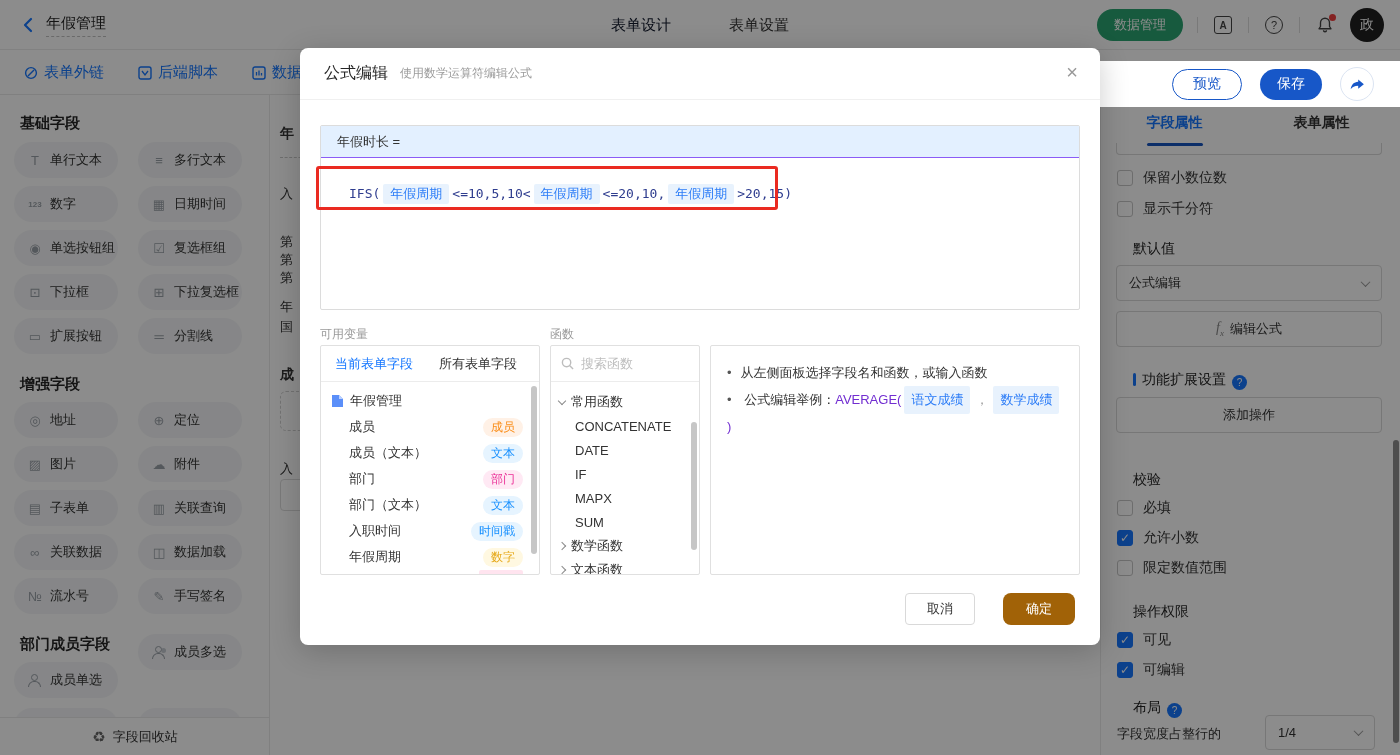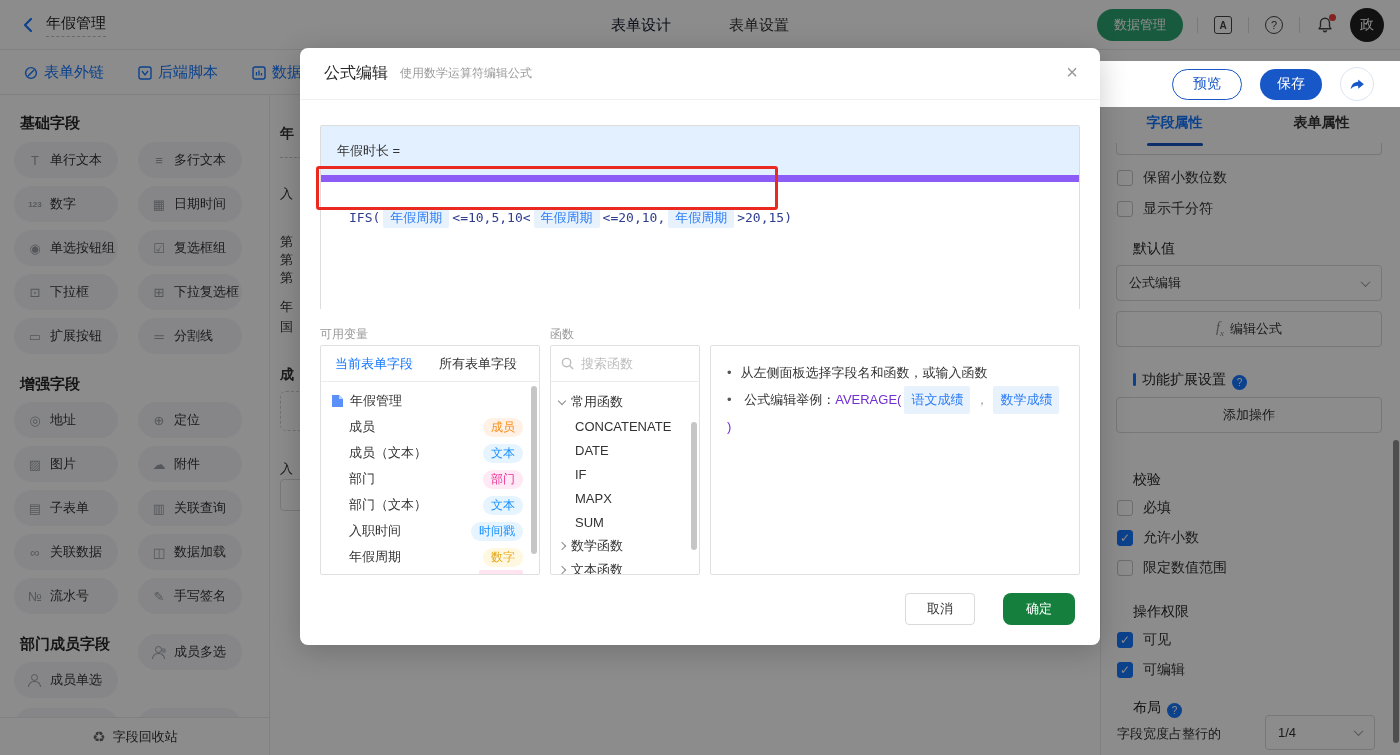--- a/index.html
+++ b/index.html
@@ -85,21 +85,21 @@
   .btn-share { width:34px; height:34px; border:1px solid #dbe4f2; border-radius:50%; background:#fff; display:flex; align-items:center; justify-content:center; cursor:pointer; }
 
   
   .modal { position:absolute; left:300px; top:48px; width:800px; height:597px; background:#fff; border-radius:8px; z-index:70; box-shadow:0 6px 30px rgba(0,0,0,.2); }
   .m-head { position:absolute; left:0; top:0; width:100%; height:52px; border-bottom:1px solid #f0f0f0; display:flex; align-items:center; padding:0 24px; }
   .m-title { font-size:16px; color:#262626; font-weight:500; }
   .m-sub { font-size:12px; color:#9b9b9b; margin-left:12px; }
   .m-close { position:absolute; right:22px; top:14px; font-size:20px; color:#999; cursor:pointer; line-height:1; }
 
   .fbox { position:absolute; left:20px; top:77px; width:760px; height:185px; border:1px solid #dcdcdc; border-radius:2px; }
-  .fbox-head { height:56px; background:#e3f0ff; display:flex; align-items:center; padding-left:16px; font-size:13px; color:#333; border-bottom:7px solid #8b5cf6; }
+  .fbox-head { height:32px; background:#e3f0ff; display:flex; align-items:center; padding-left:16px; font-size:13px; color:#333; border-bottom:1px solid #8b5cf6; }
   .fbox-body { position:relative; height:143px; background:#fff; padding:26px 0 0 28px; font-family:"DejaVu Sans Mono",monospace; font-size:13px; color:#2f3d8f; }
   .f-chip { display:inline-block; font-family:"Liberation Sans",sans-serif; background:#e8f2fd; color:#2b7cf7; border-radius:2px; padding:1px 7px; margin:0 3px; font-size:13px; }
   .f-fn,.f-op { letter-spacing:0; }
   .red-anno { position:absolute; left:16px; top:118px; width:462px; height:44px; border:3px solid #ea2a21; border-radius:3px; pointer-events:none; }
 
   .col-label { position:absolute; top:278px; font-size:12px; color:#999; }
   .mbox { position:absolute; top:297px; height:230px; border:1px solid #e0e0e0; border-radius:2px; background:#fff; overflow:hidden; }
   .vbox { left:20px; width:220px;text-align:right; }
   .v-tabs { height:36px; border-bottom:1px solid #ececec; display:flex; align-items:center; padding:0 14px; gap:26px; font-size:13px; }
   .v-tab { color:#333; cursor:pointer; }
@@ -124,21 +124,21 @@
   .tr-chev.open { transform:rotate(45deg); margin-top:-3px; }
   .tr-chev.closed { transform:rotate(-45deg); }
   .fn-scroll { position:absolute; right:2px; top:40px; width:6px; height:128px; background:#c6c6c6; border-radius:3px; }
 
   .helpbox { left:410px; width:370px; padding:14px 16px; font-size:13px; color:#333; line-height:26px; }
   .bullet::before { content:"•"; margin-right:9px; color:#555; }
   .ex-fn { color:#722ed1; }
   .ex-sep { color:#999; margin:0 2px; }
 
   .m-cancel { position:absolute; right:125px; top:545px; width:70px; height:32px; background:#fff; border:1px solid #d9d9d9; border-radius:4px; color:#333; font-size:13px; cursor:pointer; }
-  .m-ok { position:absolute; right:25px; top:545px; width:72px; height:32px; background:#15803d; border:none; border-radius:8px; color:#fff; font-size:13px; cursor:pointer; }
+  .m-ok { position:absolute; right:25px; top:545px; width:72px; height:32px; background:#a16207; border:none; border-radius:8px; color:#fff; font-size:13px; cursor:pointer; }
 
   svg { display:block; }
 </style>
 </head>
 <body>
 
 <div class="app">
 
   <header class="topbar">
     <span class="back">

